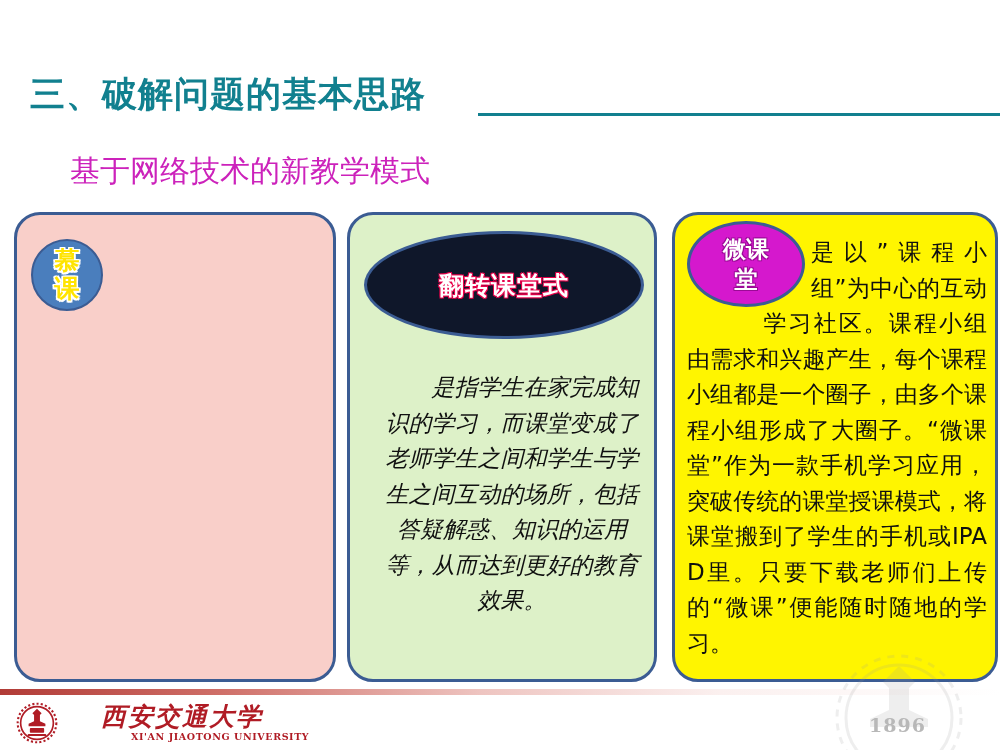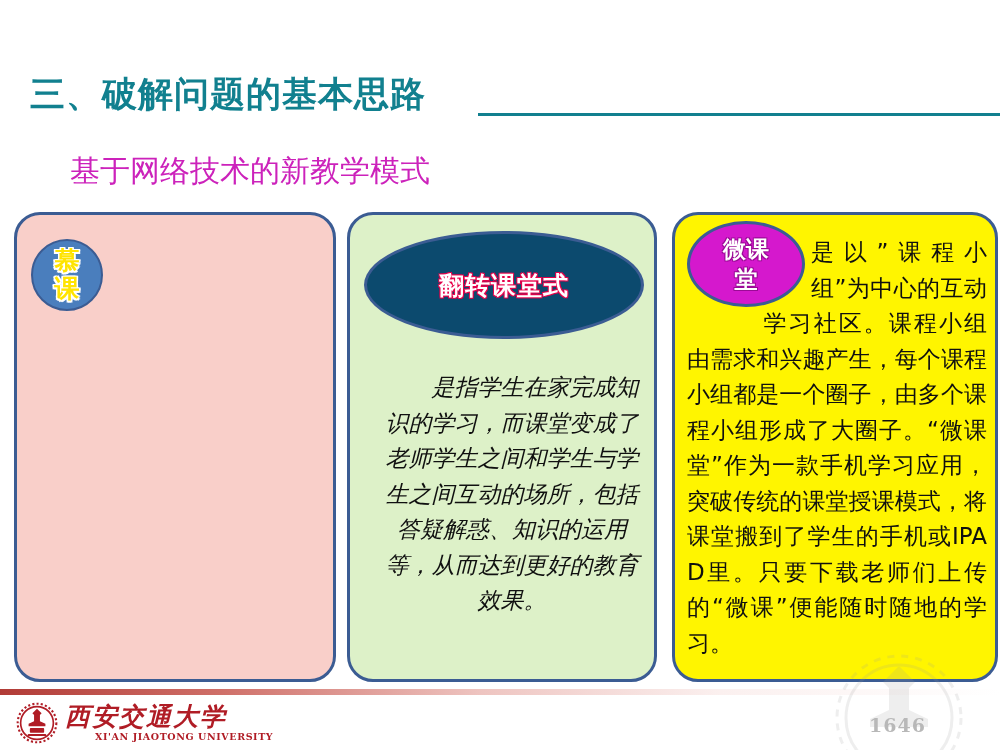--- a/index.html
+++ b/index.html
@@ -144,21 +144,21 @@
   .badge-circle span { display: block; }
 
   
   .ellipse-red {
     position: absolute;
     left: 14px;
     top: 16px;
     width: 280px;
     height: 108px;
     border-radius: 50%;
-    background: #0c4a6e;
+    background: #0f172a;
     border: 3px solid #3b5c93;
     box-sizing: border-box;
     display: flex;
     flex-direction: column;
     align-items: center;
     justify-content: center;
     color: #ffffff;
     font-size: 25px;
     font-weight: bold;
     line-height: 33px;
@@ -202,20 +202,21 @@
     background: linear-gradient(to right, #b13b36 0%, #cf6f68 22%, #eec4c0 48%, #fbf0ef 72%, #ffffff 100%);
   }
   .footer-logo {
     position: absolute;
     left: 16px;
     top: 700px;
     width: 300px;
     height: 46px;
     display: flex;
     align-items: center;
+    gap: 36px;
   }
   .logo-mark {
     width: 42px;
     height: 42px;
     flex: 0 0 42px;
   }
   .logo-wordmark {
     margin-left: 7px;
     display: flex;
     flex-direction: column;
@@ -328,15 +329,15 @@
 
   <svg class="watermark" viewBox="0 0 190 110">
     <g fill="none" stroke="#9a9a9a" stroke-width="3">
       <circle cx="95" cy="70" r="62" stroke-dasharray="7 7"></circle>
       <circle cx="95" cy="70" r="53"></circle>
     </g>
     <g fill="#9a9a9a">
       <path d="M95 18 L111 34 L105 40 L105 62 L124 71 L124 79 L66 79 L66 71 L85 62 L85 40 L79 34 Z"></path>
     </g>
   </svg>
-  <div class="watermark-year">1646</div>
+  <div class="watermark-year">1896</div>
 
 </div>
 
 </body></html>

